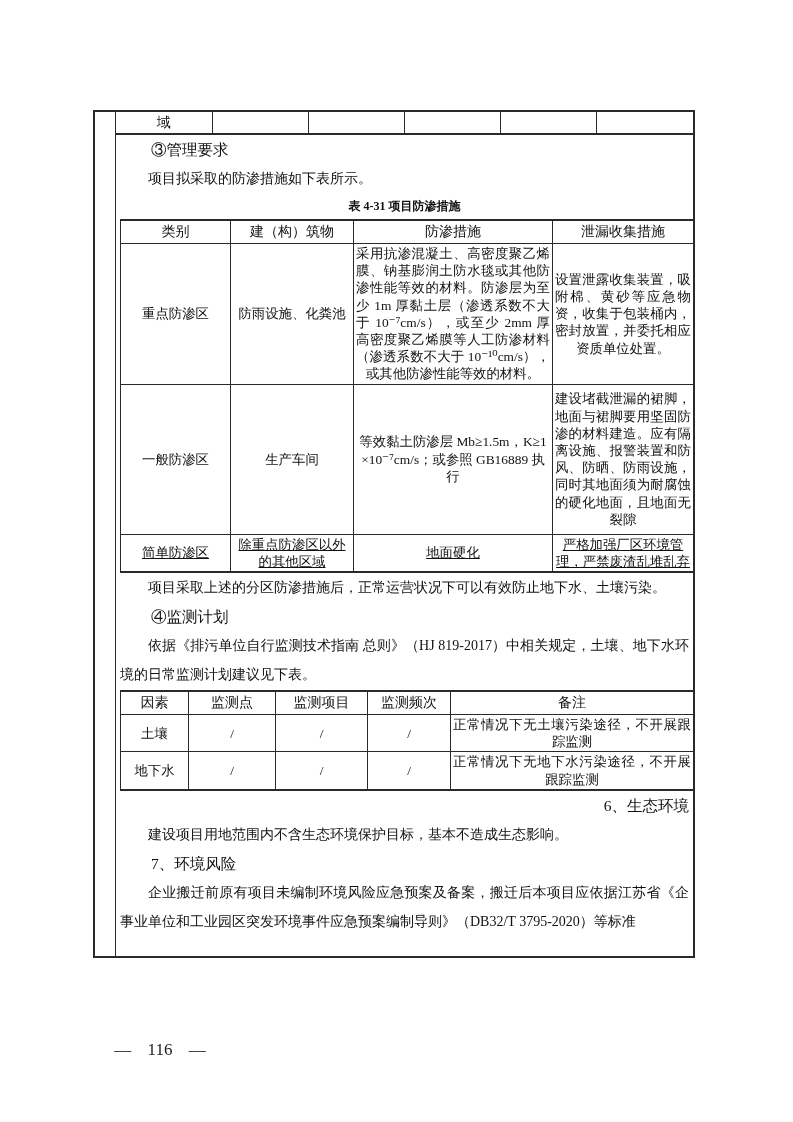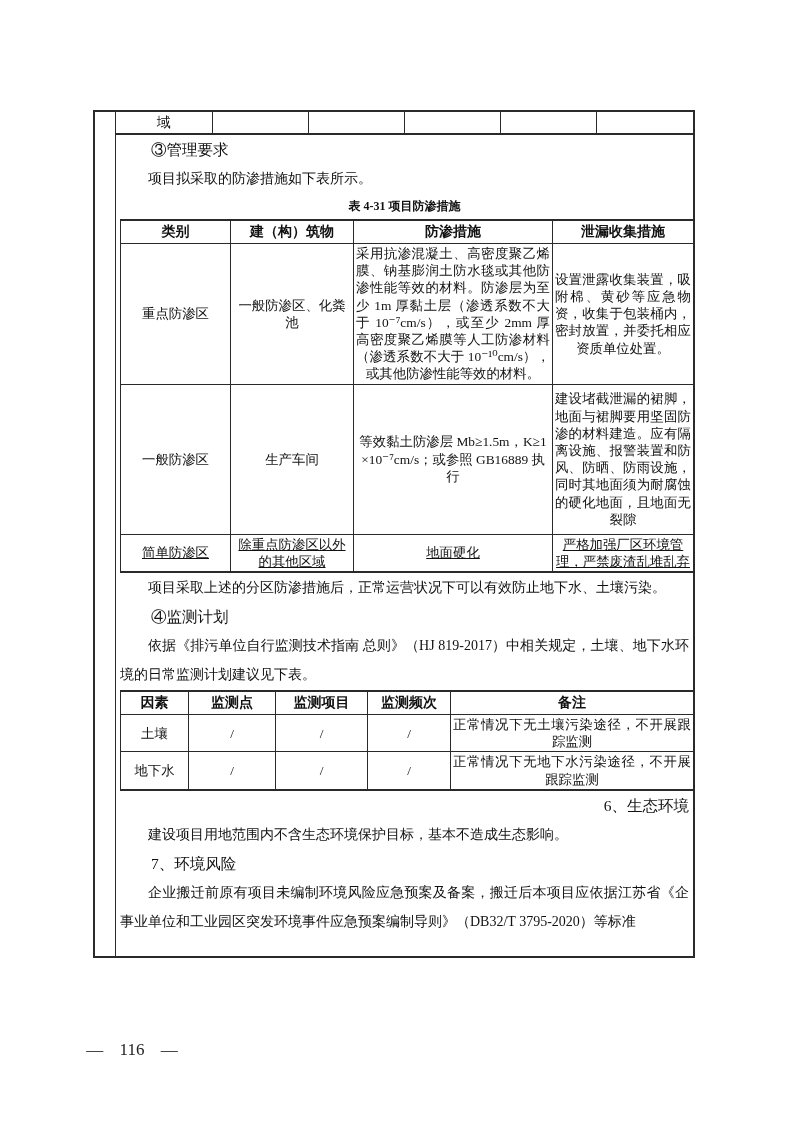--- a/index.html
+++ b/index.html
@@ -31,29 +31,29 @@
 
   
   table.grid{
     border-collapse:collapse;table-layout:fixed;width:573px;margin:1px auto 0 auto;
     border-top:2.5px solid #2a2a2a;border-bottom:2.5px solid #2a2a2a;
   }
   table.grid th,table.grid td{
     border:1px solid #2a2a2a;padding:1px 2px;vertical-align:middle;
     font-size:13.4px;line-height:17.2px;text-align:center;word-break:break-all;
   }
-  table.grid tr.head th{font-weight:bold;font-size:14px;border-bottom:1.5px solid #2a2a2a;height:20px;}
+  table.grid tr.head th{font-weight:normal;font-size:14px;border-bottom:1.5px solid #2a2a2a;height:20px;}
   table.grid td.long{text-align:justify;text-align-last:center;}
   .t31 tr.r0{height:138px;} .t31 tr.r1{height:150px;} .t31 tr.r2{height:37px;text-decoration:underline;}
   .t32 tr.r0,.t32 tr.r1{height:35px;}
 
   .mt5{margin-top:5px;} .mt3{margin-top:3px;text-align:right;}
 
   .page-num{
-    position:absolute;left:72px;top:1040px;width:120px;text-align:center;
+    position:absolute;left:100px;top:1040px;width:120px;text-align:center;
     font-size:17px;word-spacing:12px;color:#222;
   }
 </style>
 </head>
 <body>
 
 <div class="frame">
   <div class="gutter"></div>
   <div class="content">
 
@@ -84,21 +84,21 @@
           </colgroup>
         <tbody>
             <tr class="head">
           <th>类别</th>
           <th>建（构）筑物</th>
           <th>防渗措施</th>
           <th>泄漏收集措施</th>
         </tr>
         <tr class="r0">
           <td>重点防渗区</td>
-          <td>一般防渗区、化粪池</td>
+          <td>防雨设施、化粪池</td>
           <td class="long">采用抗渗混凝土、高密度聚乙烯膜、钠基膨润土防水毯或其他防渗性能等效的材料。防渗层为至少 1m 厚黏土层（渗透系数不大于 10⁻⁷cm/s），或至少 2mm 厚高密度聚乙烯膜等人工防渗材料（渗透系数不大于 10⁻¹⁰cm/s），或其他防渗性能等效的材料。</td>
           <td class="long">设置泄露收集装置，吸附棉、黄砂等应急物资，收集于包装桶内，密封放置，并委托相应资质单位处置。</td>
         </tr>
         <tr class="r1">
           <td>一般防渗区</td>
           <td>生产车间</td>
           <td>等效黏土防渗层 Mb≥1.5m，K≥1×10⁻⁷cm/s；或参照 GB16889 执行</td>
           <td class="long">建设堵截泄漏的裙脚，地面与裙脚要用坚固防渗的材料建造。应有隔离设施、报警装置和防风、防晒、防雨设施，同时其地面须为耐腐蚀的硬化地面，且地面无裂隙</td>
         </tr>
         <tr class="r2">

